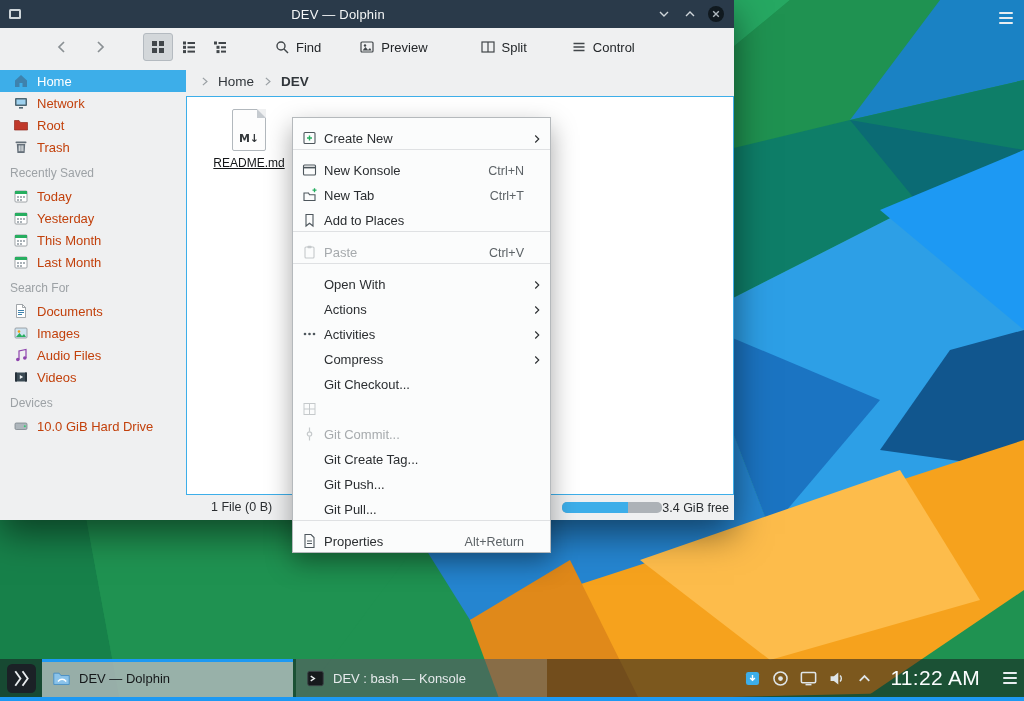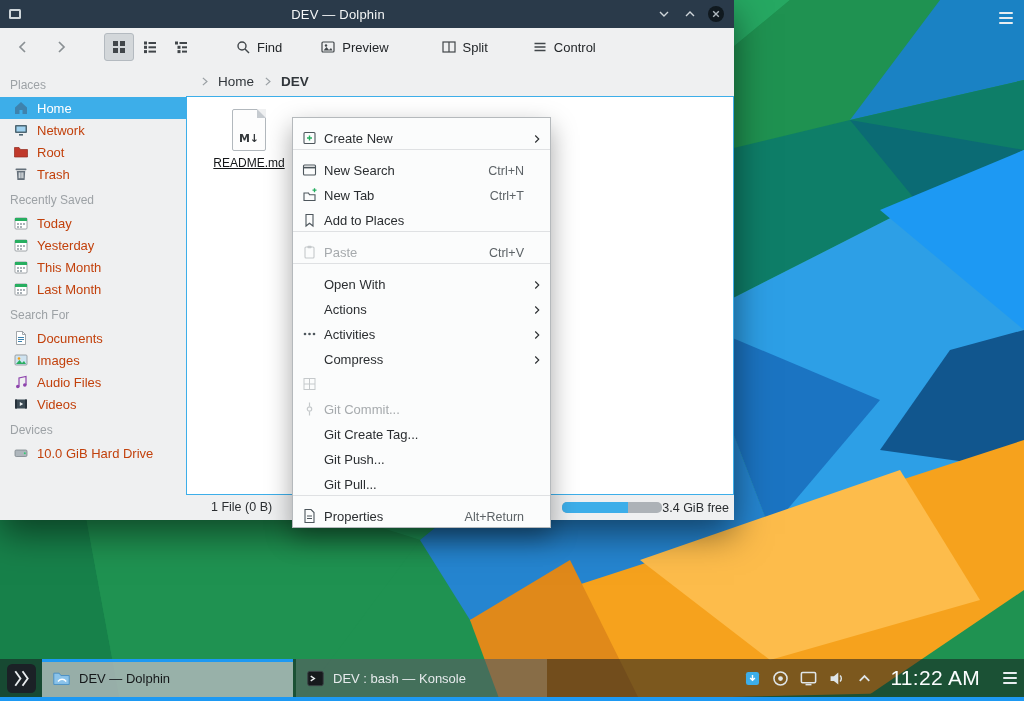--- a/index.html
+++ b/index.html
@@ -14,21 +14,21 @@
   
   .window{position:absolute;left:0;top:0;width:734px;height:520px;background:#eff0f1;
     box-shadow:0 14px 34px rgba(0,0,0,.5);z-index:10;}
   .titlebar{height:28px;background:#2a3a4a;display:flex;align-items:center;padding:0 7px;
     color:#f4f6f7;font-size:13px;gap:4px;}
   .tb-title{flex:1;text-align:center;letter-spacing:.2px;}
   .tb-btn{width:22px;height:22px;display:flex;align-items:center;justify-content:center;cursor:default;}
   .tb-btn .ic{width:16px;height:16px;}
   .tb-btn.close .ic{width:18px;height:18px;}
 
-  .toolbar{height:38px;display:flex;align-items:center;padding:8px 10px;gap:12px;background:#eff0f1;}
+  .toolbar{height:38px;display:flex;align-items:center;padding:8px 10px;gap:12px;background:#eff0f1;margin-left:39px;}
   .nav-btn{width:26px;height:26px;display:flex;align-items:center;justify-content:center;}
   .view-group{display:flex;margin-left:18px;gap:1px;}
   .vm-btn{width:30px;height:28px;display:flex;align-items:center;justify-content:center;border-radius:3px;border:1px solid transparent;}
   .vm-btn.pressed{background:#d3d7da;border-color:#b4bac0;}
   .tool-btn{display:flex;align-items:center;gap:6px;padding:4px 9px;font-size:13px;color:#232629;border-radius:3px;}
   .tool-btn .ic{width:16px;height:16px;}
   .mleft18{margin-left:18px;} .mleft8{margin-left:8px;} .mleft22{margin-left:22px;} .mleft14{margin-left:14px;}
 
   .window-body{display:flex;height:429px;}
   .sidebar{width:186px;padding-top:4px;overflow:hidden;}
@@ -243,21 +243,20 @@
             <svg viewBox="0 0 16 16">
               <path d="M2.5 4.5h11M2.5 8h11M2.5 11.5h11" stroke="#41464a" stroke-width="1.5"></path>
             </svg>
           </span>
         <span>Control</span>
       </span>
     </div>
 
     <div class="window-body">
       <div class="sidebar">
-          <div class="sb-head">Places</div>
           <div class="sb-item sel">
             <span class="ic">
               <svg viewBox="0 0 16 16">
                 <path d="M8 2l6 5.5V14H9.5v-4h-3v4H2V7.5Z" fill="#3e82ad"></path>
               </svg>
             </span>
             <span class="sb-lab">Home</span>
           </div>
           <div class="sb-item">
             <span class="ic">
@@ -455,21 +454,21 @@
         </span>
       </div>
       <div class="menu-sep"></div>
       <div class="menu-item">
         <span class="ic mi-ic">
           <svg viewBox="0 0 16 16">
             <rect x="2" y="3" width="12" height="10" rx="1" fill="none" stroke="#4d565c" stroke-width="1.1"></rect>
             <path d="M2 5.6h12" stroke="#4d565c" stroke-width="1.6"></path>
           </svg>
         </span>
-        <span class="mi-lab">New Search</span>
+        <span class="mi-lab">New Konsole</span>
         <span class="mi-sc">Ctrl+N</span>
         <span class="mi-ch"></span>
       </div>
       <div class="menu-item">
         <span class="ic mi-ic">
           <svg viewBox="0 0 16 16">
             <path d="M2.5 13.5V6h4.5l1 1.8h5.5v5.7Z" fill="none" stroke="#4d565c" stroke-width="1.1"></path>
             <path d="M11 3.2h4M13 1.2v4" stroke="#27ae60" stroke-width="1.3"></path>
           </svg>
         </span>
@@ -538,20 +537,26 @@
       </div>
       <div class="menu-item">
         <span class="ic mi-ic"></span>
         <span class="mi-lab">Compress</span>
         <span class="mi-sc"></span>
         <span class="mi-ch">
           <svg viewBox="0 0 16 16">
             <path d="M6 4l4 4-4 4" stroke="#2b2e31" stroke-width="1.3" fill="none"></path>
           </svg>
         </span>
+      </div>
+      <div class="menu-item">
+        <span class="ic mi-ic"></span>
+        <span class="mi-lab">Git Checkout...</span>
+        <span class="mi-sc"></span>
+        <span class="mi-ch"></span>
       </div>
       <div class="menu-item dis">
         <span class="ic mi-ic">
           <svg viewBox="0 0 16 16">
             <rect x="2.5" y="2.5" width="11" height="11" fill="none" stroke="#9aa0a4" stroke-width="1"></rect>
             <path d="M2.5 8h11M8 2.5v11" stroke="#9aa0a4" stroke-width="1"></path>
           </svg>
         </span>
         <span class="mi-sc"></span>
         <span class="mi-ch"></span>

